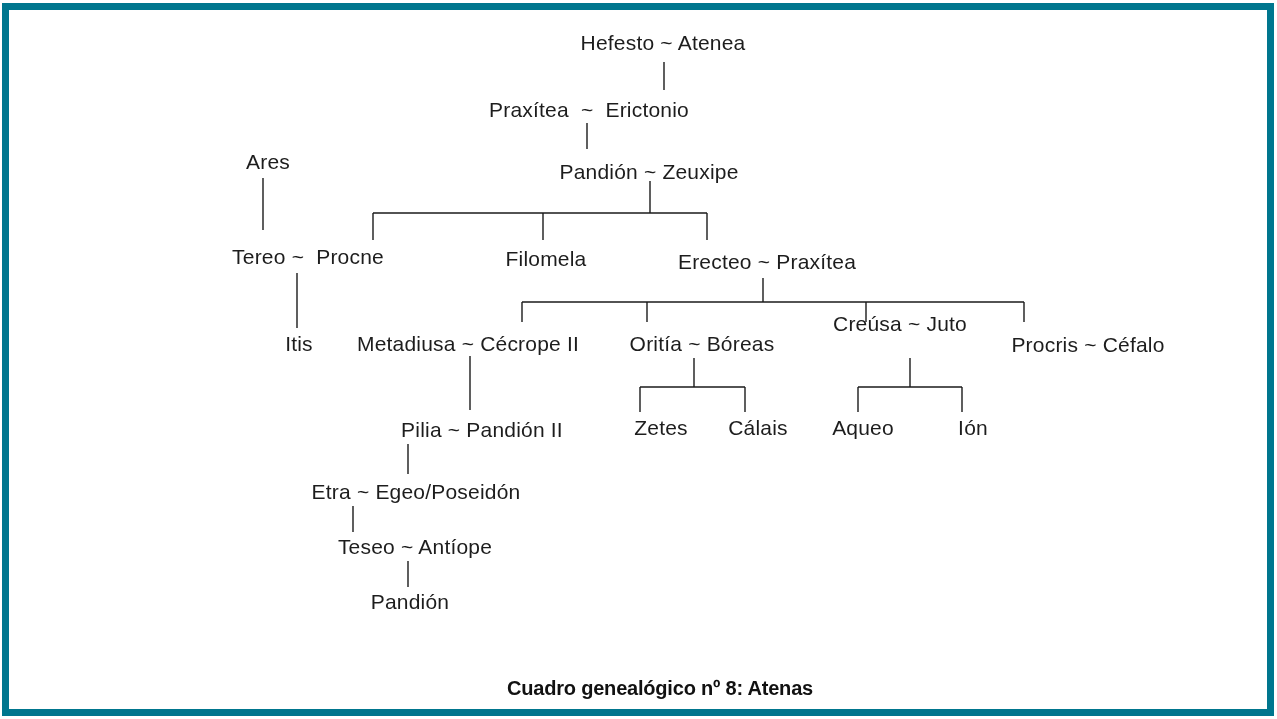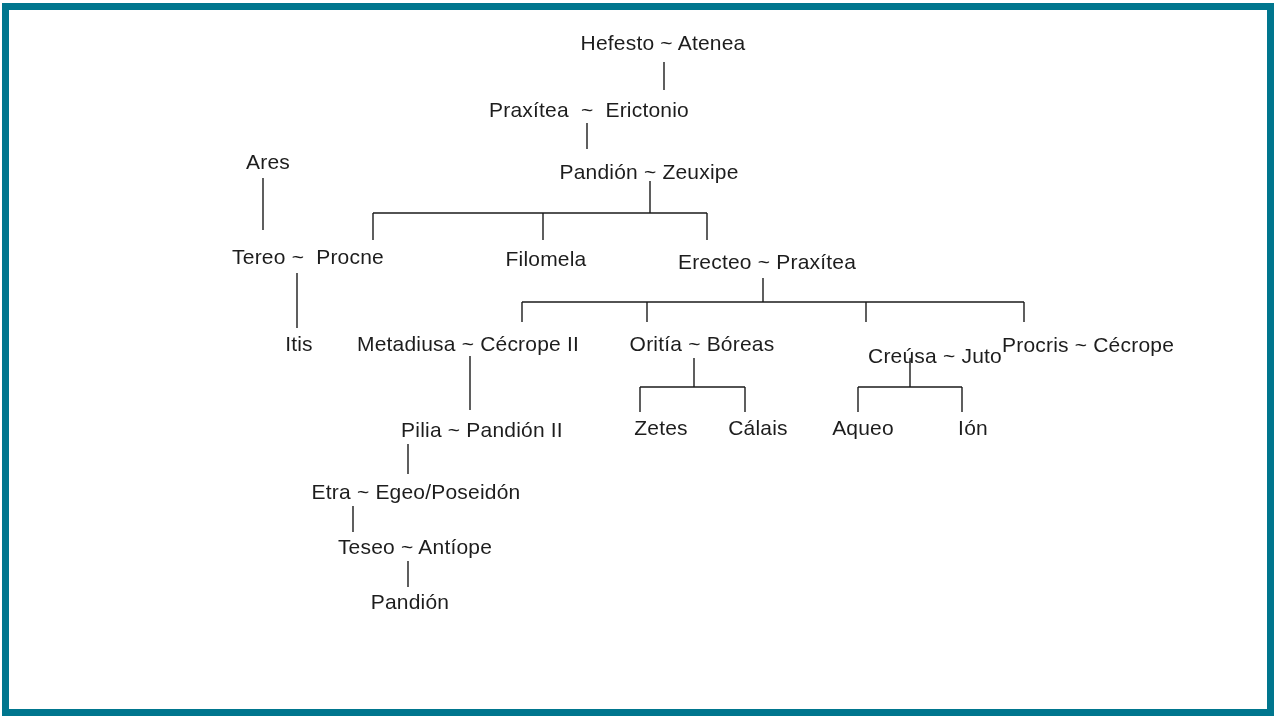--- a/index.html
+++ b/index.html
@@ -95,25 +95,26 @@
       <div class="node" style="left: 663px; top: 43px;">Hefesto ~ Atenea</div>
       <div class="node" style="left: 589px; top: 110px;">Praxítea  ~  Erictonio</div>
       <div class="node" style="left: 268px; top: 162px;">Ares</div>
       <div class="node" style="left: 649px; top: 164px; margin-top: 8px;">Pandión ~ Zeuxipe</div>
       <div class="node" style="left: 308px; top: 257px;">Tereo ~  Procne</div>
       <div class="node" style="left: 532px; top: 259px; margin-left: 14px;">Filomela</div>
       <div class="node" style="left: 767px; top: 262px;">Erecteo ~ Praxítea</div>
       <div class="node" style="left: 299px; top: 344px;">Itis</div>
       <div class="node" style="left: 468px; top: 344px;">Metadiusa ~ Cécrope II</div>
       <div class="node" style="left: 702px; top: 344px;">Oritía ~ Bóreas</div>
-      <div class="node" style="left: 900px; top: 356px; margin-left: 35px;">Creúsa ~ Juto</div>
-      <div class="node" style="left: 1088px; top: 345px;">Procris ~ Cécrope</div>
+      <div class="node" style="left: 900px; top: 324px;">Creúsa ~ Juto</div>
+      <div class="node" style="left: 1088px; top: 345px;">Procris ~ Céfalo</div>
       <div class="node" style="left: 661px; top: 428px;">Zetes</div>
       <div class="node" style="left: 742px; top: 428px; margin-left: 16px;">Cálais</div>
       <div class="node" style="left: 863px; top: 428px;">Aqueo</div>
       <div class="node" style="left: 973px; top: 428px;">Ión</div>
       <div class="node" style="left: 440px; top: 430px; margin-left: 42px;">Pilia ~ Pandión II</div>
       <div class="node" style="left: 416px; top: 492px;">Etra ~ Egeo/Poseidón</div>
       <div class="node" style="left: 415px; top: 547px;">Teseo ~ Antíope</div>
       <div class="node" style="left: 410px; top: 602px;">Pandión</div>
     </div>
 
+  <div class="caption">Cuadro genealógico nº 8: Atenas</div>
 </div>
 
 </body></html>

